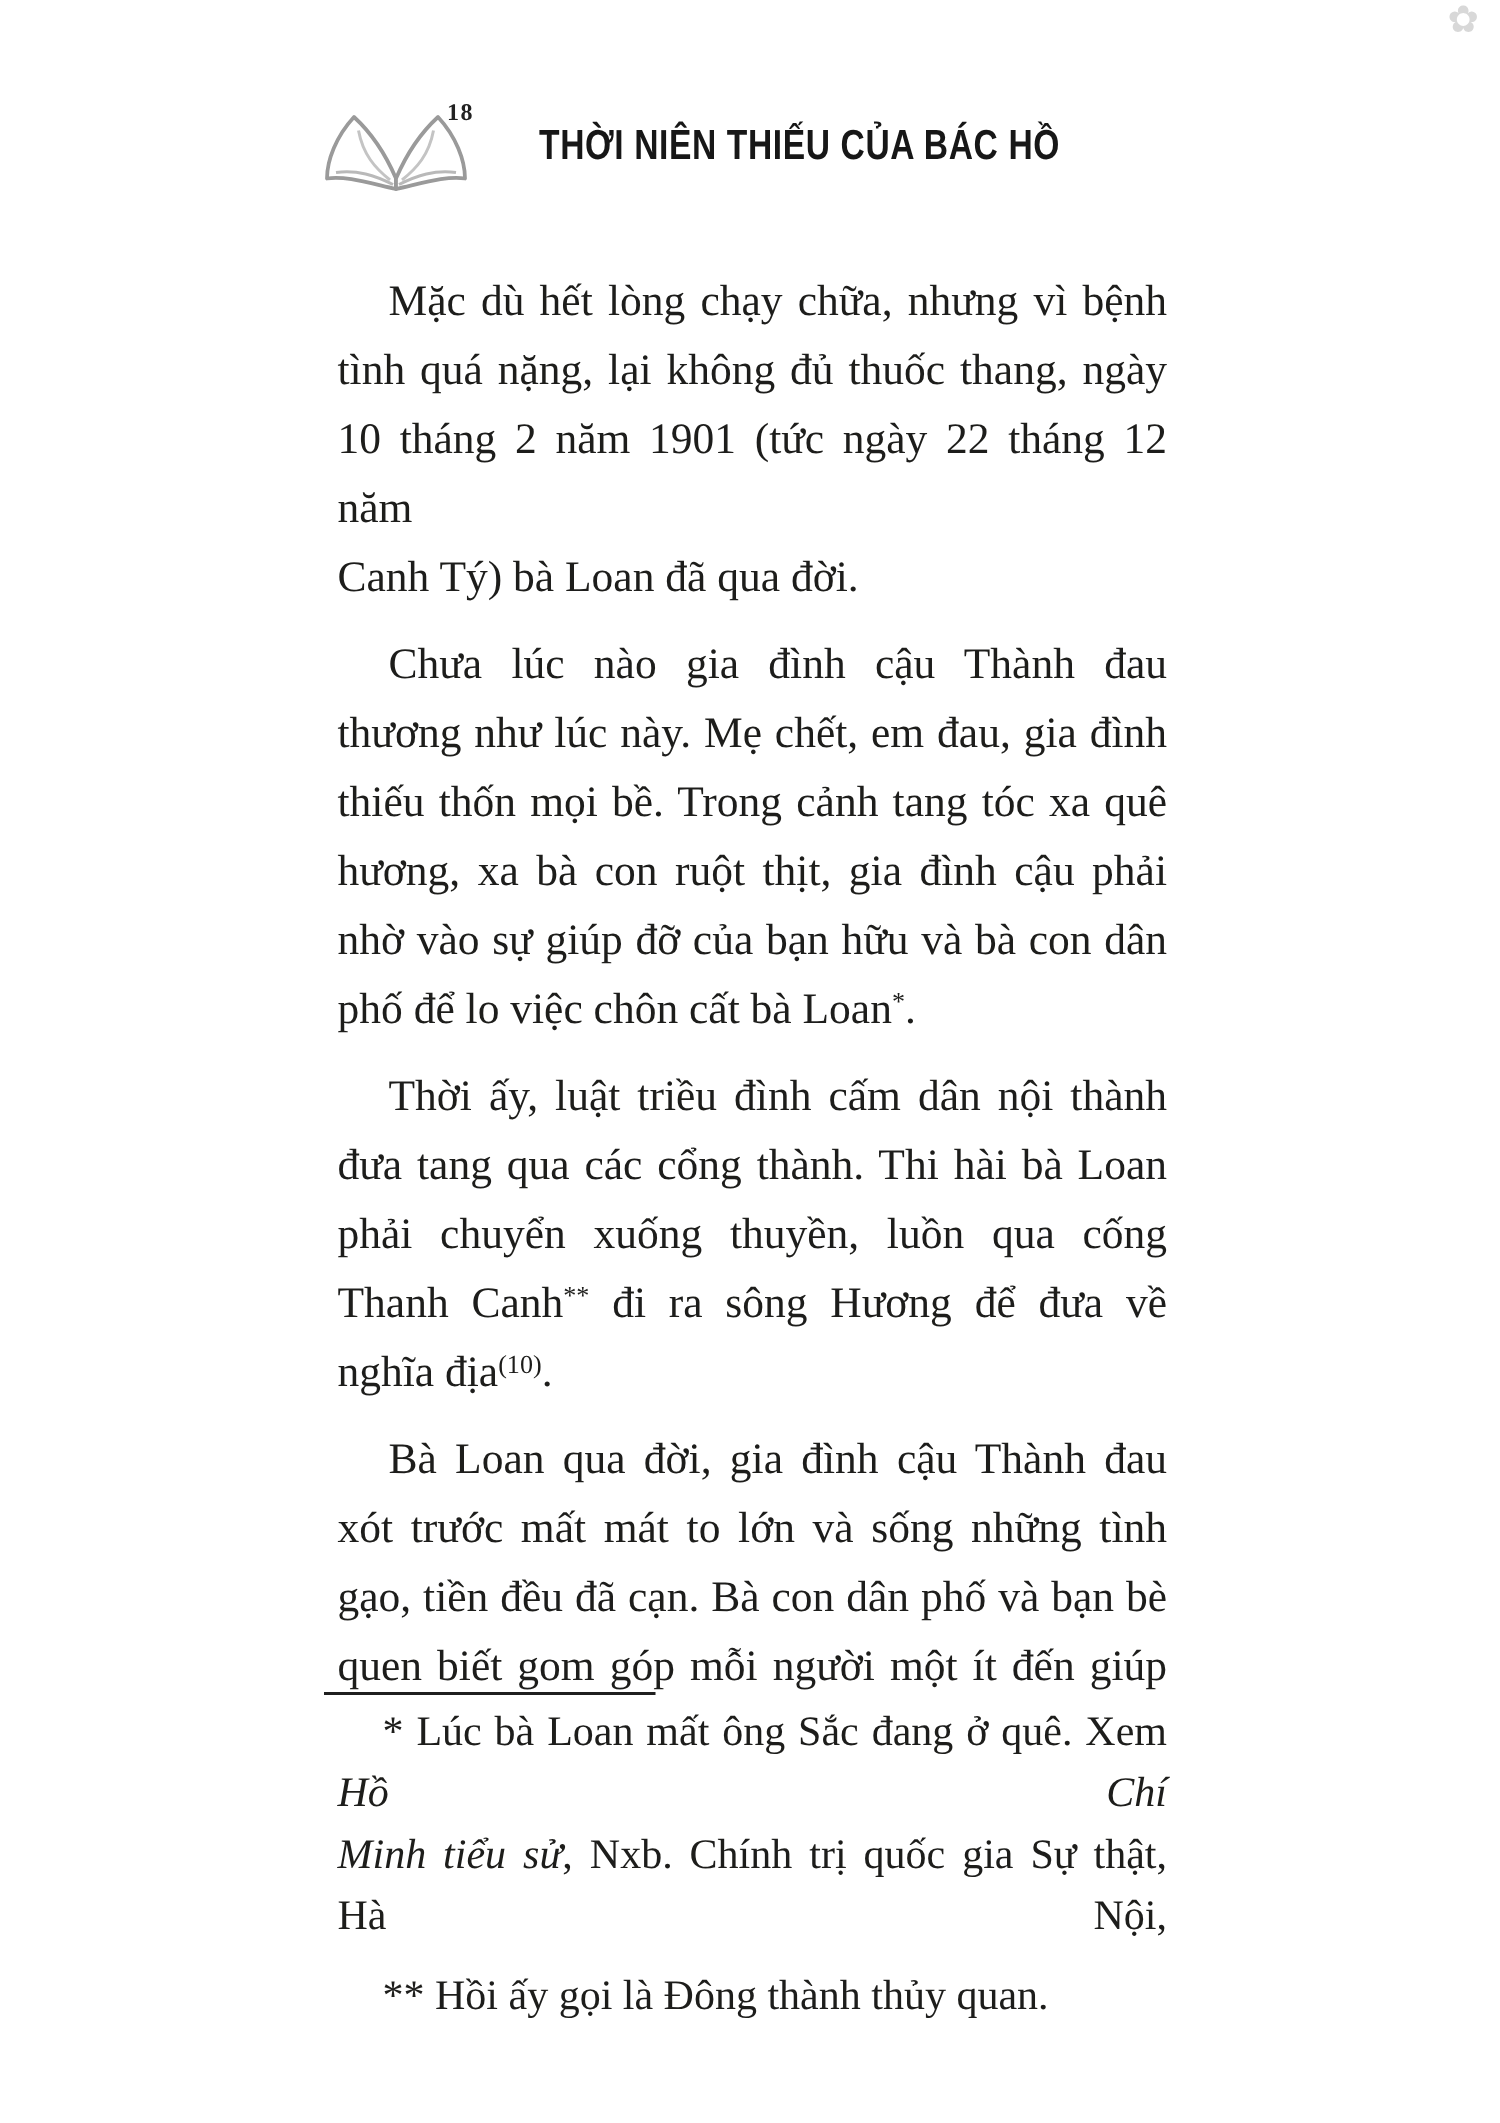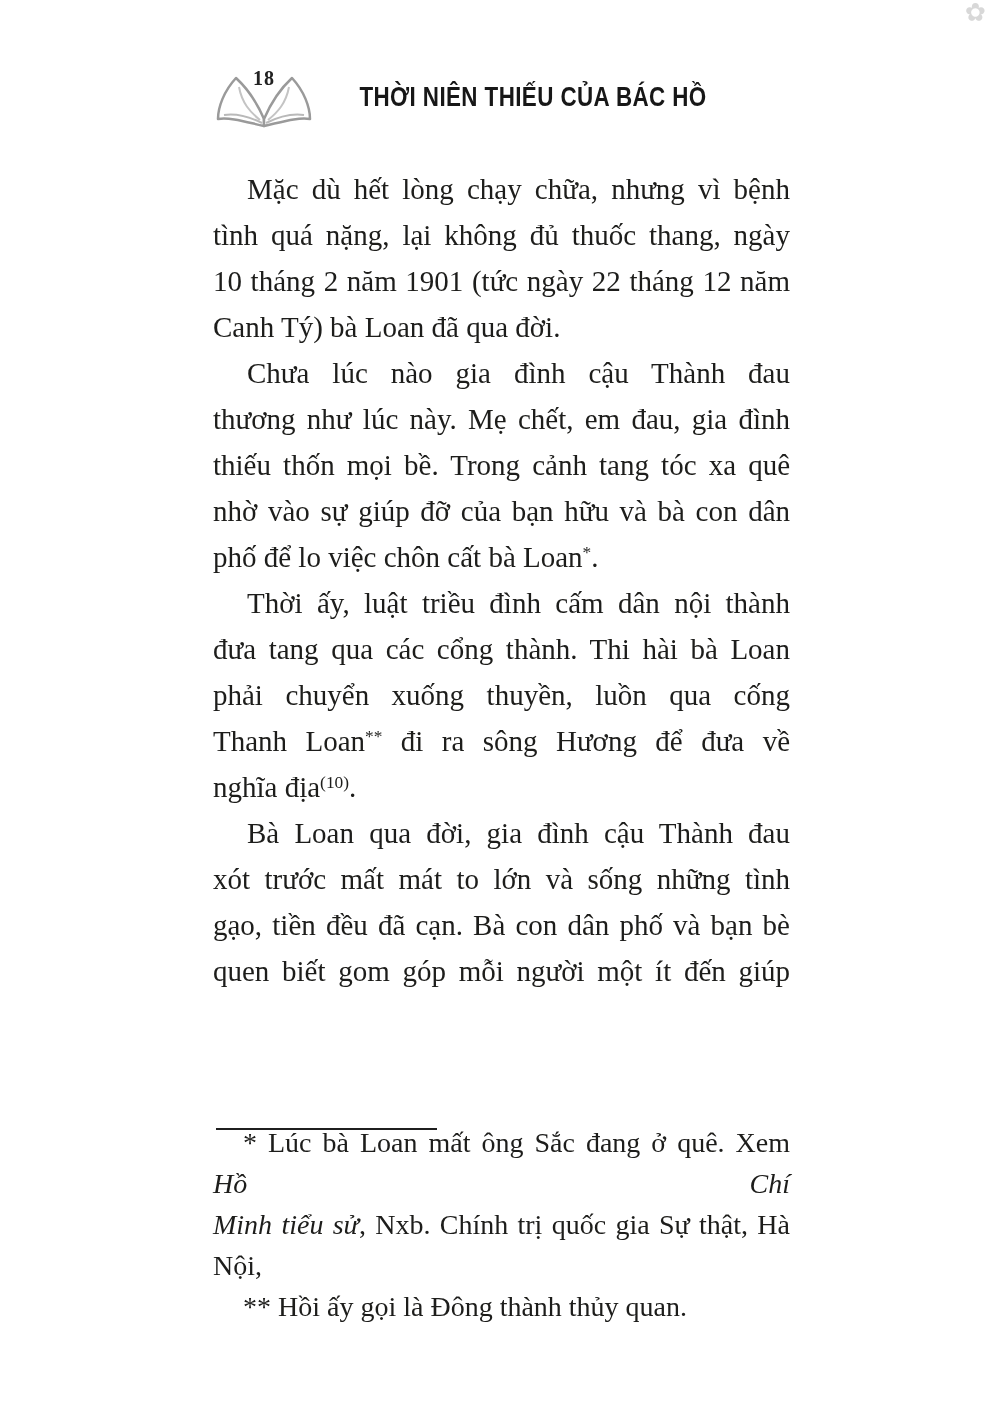--- a/index.html
+++ b/index.html
@@ -40,23 +40,23 @@
     width: 104px;
     height: 68px;
     flex: none;
   }
   .pagenum-wrap svg { position: absolute; left: 0; top: 0; }
   .pagenum {
     position: absolute;
     top: 4px;
     left: 0;
     right: 0;
-    text-align: center;
+    text-align: right;
     font-weight: bold;
-    font-size: 20px;
+    font-size: 16px;
     color: #222222;
     letter-spacing: 1px;
   }
   .title {
     flex: 1;
     white-space: nowrap;
   }
   .title .condense {
     display: inline-block;
     transform: scaleX(0.8);
@@ -70,21 +70,21 @@
 
   
   .bodytext {
     position: absolute;
     left: 213px;
     width: 577px;
     top: 166px;
     font-size: 29px;
     line-height: 46px;
   }
-  .para { margin: 0; }
+  .para { margin: 12px; }
   .line { text-align: justify; text-align-last: justify; }
   .line.last { text-align-last: left; }
   .line.indent { text-indent: 34px; }
   .sup {
     font-size: 0.60em;
     position: relative;
     top: -0.52em;
     line-height: 0;
   }
   .ital { font-style: italic; }
@@ -137,28 +137,29 @@
       <div class="para">
         <div class="line indent"><span>Mặc dù hết lòng chạy chữa, nhưng vì bệnh</span></div>
         <div class="line"><span>tình quá nặng, lại không đủ thuốc thang, ngày</span></div>
         <div class="line"><span>10 tháng 2 năm 1901 (tức ngày 22 tháng 12 năm</span></div>
         <div class="line last"><span>Canh Tý) bà Loan đã qua đời.</span></div>
       </div>
       <div class="para">
         <div class="line indent"><span>Chưa lúc nào gia đình cậu Thành đau</span></div>
         <div class="line"><span>thương như lúc này. Mẹ chết, em đau, gia đình</span></div>
         <div class="line"><span>thiếu thốn mọi bề. Trong cảnh tang tóc xa quê</span></div>
+        <div class="line"><span>hương, xa bà con ruột thịt, gia đình cậu phải</span></div>
         <div class="line"><span>nhờ vào sự giúp đỡ của bạn hữu và bà con dân</span></div>
         <div class="line last"><span>phố để lo việc chôn cất bà Loan</span><span class="sup">*</span><span>.</span></div>
       </div>
       <div class="para">
         <div class="line indent"><span>Thời ấy, luật triều đình cấm dân nội thành</span></div>
         <div class="line"><span>đưa tang qua các cổng thành. Thi hài bà Loan</span></div>
         <div class="line"><span>phải chuyển xuống thuyền, luồn qua cống</span></div>
-        <div class="line"><span>Thanh Loan</span><span class="sup">**</span><span> đi ra sông Hương để đưa về</span></div>
+        <div class="line"><span>Thanh Canh</span><span class="sup">**</span><span> đi ra sông Hương để đưa về</span></div>
         <div class="line last"><span>nghĩa địa</span><span class="sup">(10)</span><span>.</span></div>
       </div>
       <div class="para">
         <div class="line indent"><span>Bà Loan qua đời, gia đình cậu Thành đau</span></div>
         <div class="line"><span>xót trước mất mát to lớn và sống những tình</span></div>
         <div class="line"><span>gạo, tiền đều đã cạn. Bà con dân phố và bạn bè</span></div>
         <div class="line"><span>quen biết gom góp mỗi người một ít đến giúp</span></div>
       </div>
     </div>
 

